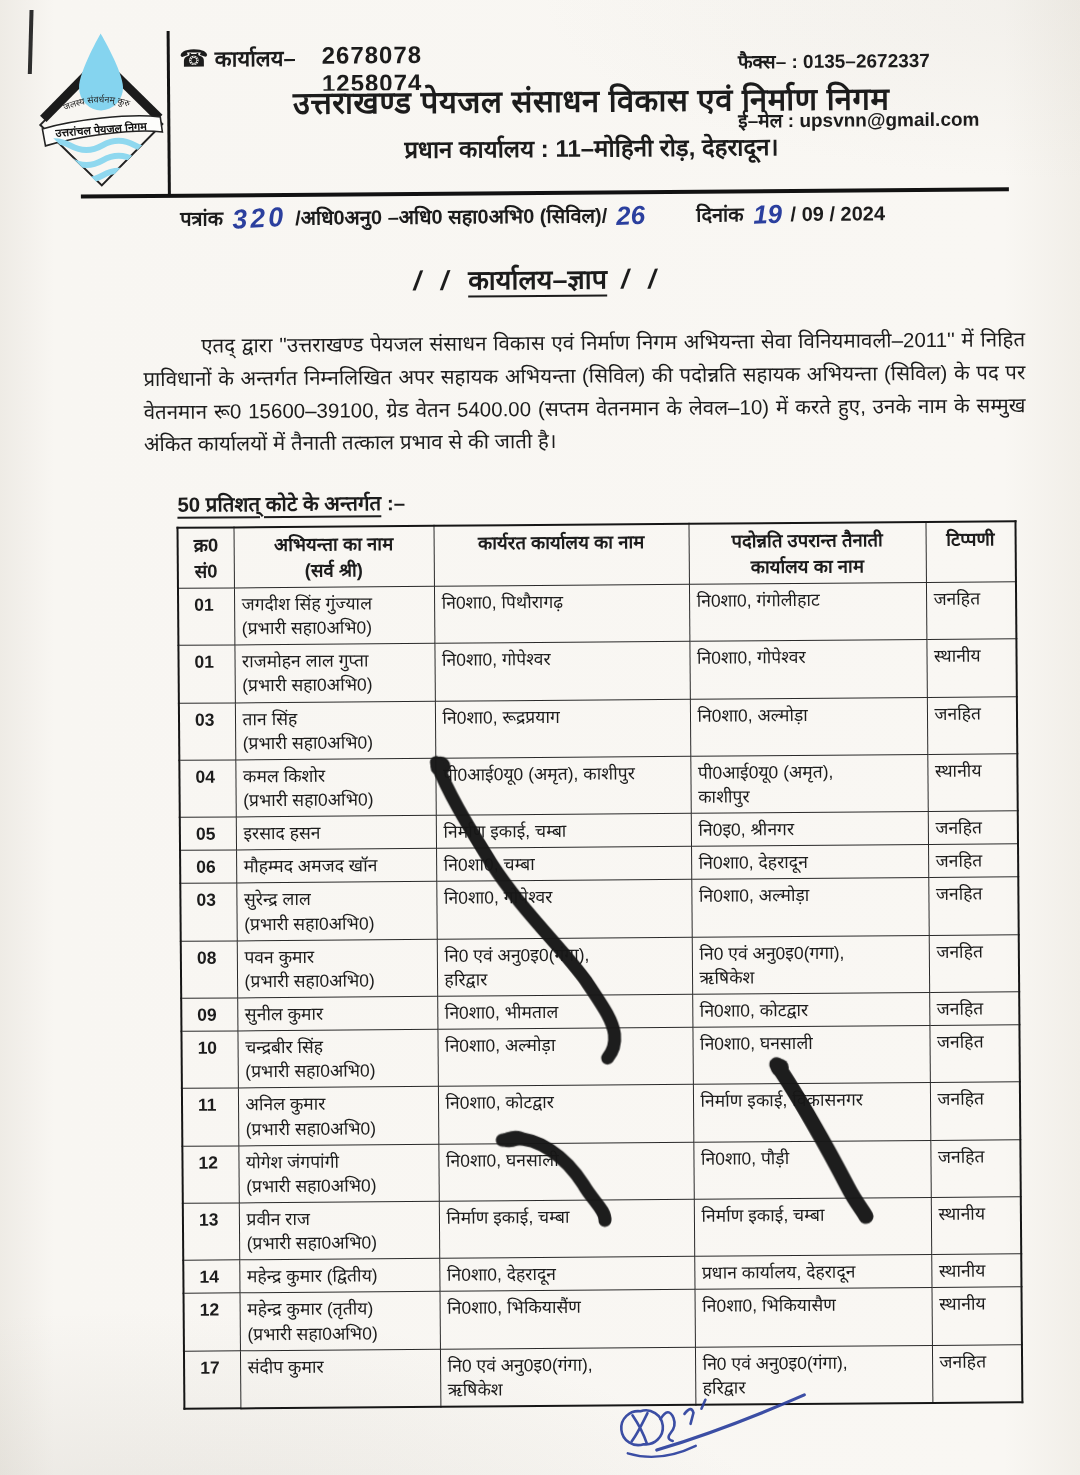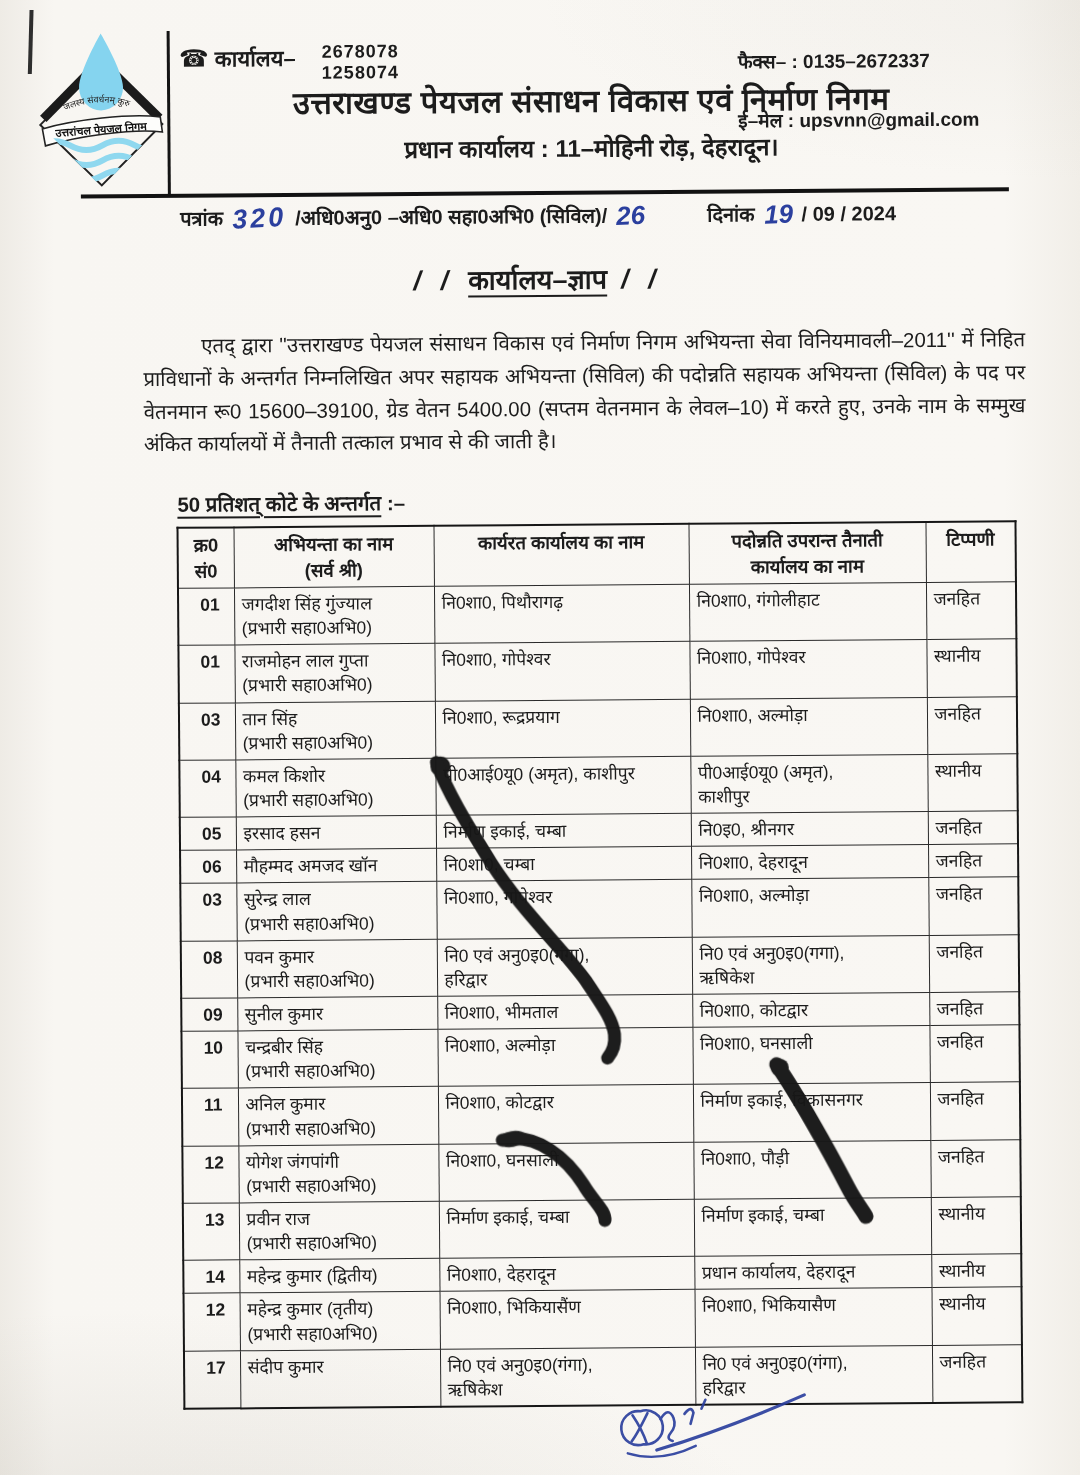--- a/index.html
+++ b/index.html
@@ -13,51 +13,51 @@
       #f8f6f2;
     color:#1c1c1c;
   }
   .tilt{position:absolute;inset:0;transform:rotate(-0.45deg);transform-origin:50% 40%;}
   .abs{position:absolute;}
   .scan-line{left:33px;top:6px;width:4px;height:64px;background:#2e2e2e;transform:rotate(2deg);}
   .vline{left:171px;top:28px;width:3px;height:165px;background:#141414;}
   .hline{left:84px;top:191px;width:928px;height:3.5px;background:#121212;}
 
   .phone{left:183px;top:40px;display:flex;gap:26px;align-items:flex-start;font-size:22px;font-weight:600;}
-  .phone .nums{display:flex;flex-direction:column;font-size:18px;font-weight:600;letter-spacing:1px;}
+  .phone .nums{display:flex;flex-direction:column;font-size:24px;font-weight:600;letter-spacing:1px;}
   .phone .n2{height:21px;overflow:hidden;}
   .phone-icon{font-size:24px;line-height:1;margin-right:6px;}
   .faxmail{left:742px;top:20px;font-size:19px;font-weight:600;line-height:1.55;white-space:pre-line;}
   .org{left:195px;top:79px;width:800px;text-align:center;font-size:31px;font-weight:700;letter-spacing:.5px;}
   .office{left:195px;top:131px;width:800px;text-align:center;font-size:24px;font-weight:700;}
 
   .refline{left:183px;top:199px;width:840px;font-size:20px;font-weight:600;display:flex;align-items:baseline;gap:9px;}
   .hand{color:#2b3f9e;font-style:italic;font-weight:600;display:inline-block;}
   .hand.big{font-size:27px;letter-spacing:3px;transform:rotate(-3deg) translateY(2px);}
   .hand.md{font-size:26px;transform:rotate(-2deg) translateY(2px);}
-  .ref-date{margin-left:53px;}
+  .ref-date{margin-left:42px;}
 
   .memo-title{left:0;top:260px;width:1080px;text-align:center;font-size:27px;font-weight:700;}
   .memo-title .sl{font-style:italic;font-weight:600;letter-spacing:6px;margin:0 14px;}
   .memo-title .tt{text-decoration:underline;text-underline-offset:6px;text-decoration-thickness:2px;}
 
   .body-par{left:145px;top:327px;width:882px;font-size:20.5px;line-height:1.6;text-align:justify;text-indent:58px;}
   .sect{left:178px;top:487px;font-size:20.5px;font-weight:700;}
   .sect .u{text-decoration:underline;text-underline-offset:5px;text-decoration-thickness:2px;}
 
   .tablewrap{left:177px;top:524px;width:838px;position:absolute;}
   table{width:838px;border-collapse:collapse;table-layout:fixed;}
   th,td{
     border:1.9px solid #2a2a2a;vertical-align:top;text-align:left;
     padding:4px 7px;font-size:17.5px;line-height:1.38;white-space:pre-line;
     overflow:hidden;
   }
   table{border:2.5px solid #161616;}
   th{font-size:18.5px;font-weight:700;text-align:center;padding:4px 4px;}
-  td.c-sno{text-align:left;padding-left:21px;font-weight:600;}
+  td.c-sno{text-align:left;padding-left:15px;font-weight:600;}
   .ink{position:absolute;inset:0;width:100%;height:100%;pointer-events:none;}
   .sig{left:588px;top:1384px;width:238px;height:84px;}
 </style>
 </head>
 <body>
 
 <div class="tilt">
 
   <div class="abs scan-line"></div>
 

